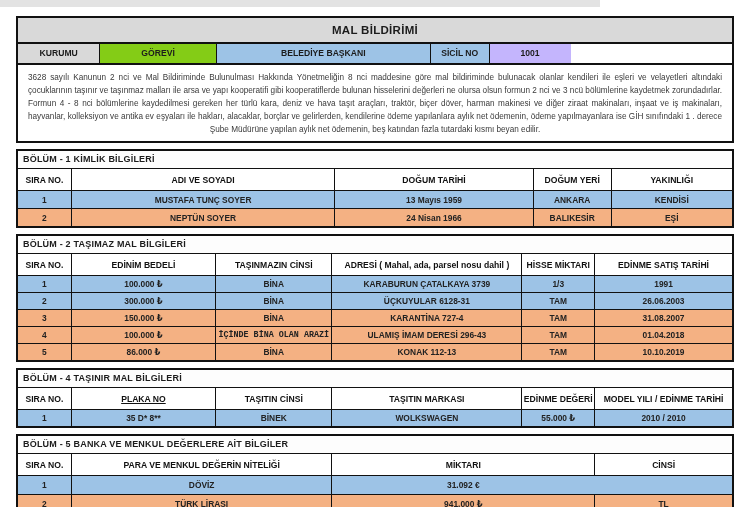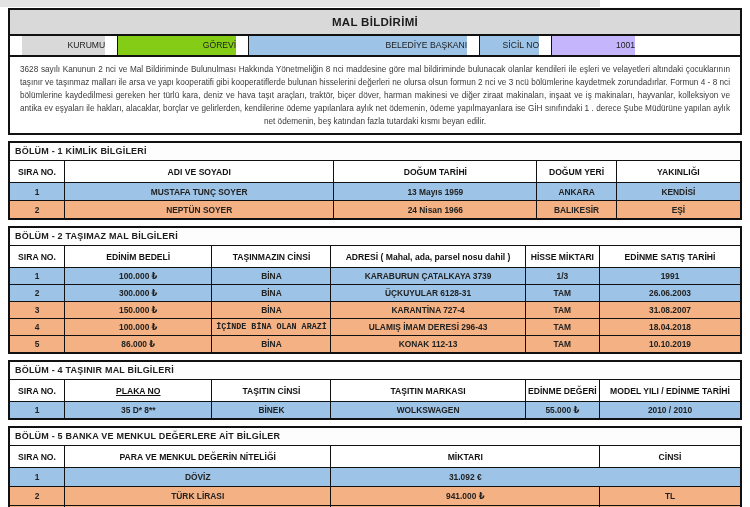--- a/index.html
+++ b/index.html
@@ -1,34 +1,34 @@
 <!DOCTYPE html>
 <html><head>
 <meta charset="utf-8">
 <style>
   html,body{margin:0;padding:0;background:#f5f5f5;}
   .page{
     width:750px;height:507px;background:#ffffff;box-sizing:border-box;
-    padding:8px;position:relative;
+    padding:16px;position:relative;
     font-family:"Liberation Sans","DejaVu Sans",sans-serif;
     color:#1c1c1c;overflow:hidden;
   }
   .scan-strip{position:absolute;top:0;left:0;width:600px;height:7px;background:#e3e3e3;}
   
   .top-box{border:2px solid #111;}
   .main-header{
     height:24px;line-height:24px;text-align:center;
     background:#d9d9d9;border-bottom:2px solid #111;
     font-weight:bold;font-size:11.5px;letter-spacing:.3px;
   }
   .info-row{display:flex;height:19px;border-bottom:2px solid #111;}
   .info-cell{
     box-sizing:border-box;border-left:1px solid #111;
-    font-weight:normal;font-size:8.6px;line-height:19px;text-align:right;
-    white-space:nowrap;overflow:hidden;margin-left:12px;
+    font-weight:bold;font-size:8.6px;line-height:19px;text-align:center;
+    white-space:nowrap;overflow:hidden;
   }
   .info-cell:first-child{border-left:none;}
   .legal{
     padding:6px 10px 5px 10px;
     font-size:8.2px;line-height:13px;font-weight:500;color:#3a3a3a;
     text-align:justify;text-align-last:center;
   }
   
   .section{border:2px solid #111;margin-top:6px;}
   .sec-title{
@@ -127,21 +127,21 @@
           <div class="cell" style="width: 26.6%;">KARANTİNA 727-4</div>
           <div class="cell" style="width: 10.2%;">TAM</div>
           <div class="cell" style="width: 19.3%;">31.08.2007</div>
         </div>
         <div class="row data" style="background: rgb(244, 177, 131);">
           <div class="cell" style="width: 7.4%;">4</div>
           <div class="cell" style="width: 20.2%;">100.000 ₺</div>
           <div class="cell" style="width: 16.3%; font-family: Liberation Mono, monospace;">İÇİNDE BİNA OLAN ARAZİ</div>
           <div class="cell" style="width: 26.6%;">ULAMIŞ İMAM DERESİ 296-43</div>
           <div class="cell" style="width: 10.2%;">TAM</div>
-          <div class="cell" style="width: 19.3%;">18.04.2018</div>
+          <div class="cell" style="width: 19.3%;">01.04.2018</div>
         </div>
         <div class="row data" style="background: rgb(244, 177, 131);">
           <div class="cell" style="width: 7.4%;">5</div>
           <div class="cell" style="width: 20.2%;">86.000 ₺</div>
           <div class="cell" style="width: 16.3%;">BİNA</div>
           <div class="cell" style="width: 26.6%;">KONAK 112-13</div>
           <div class="cell" style="width: 10.2%;">TAM</div>
           <div class="cell" style="width: 19.3%;">10.10.2019</div>
         </div>
       </div>

